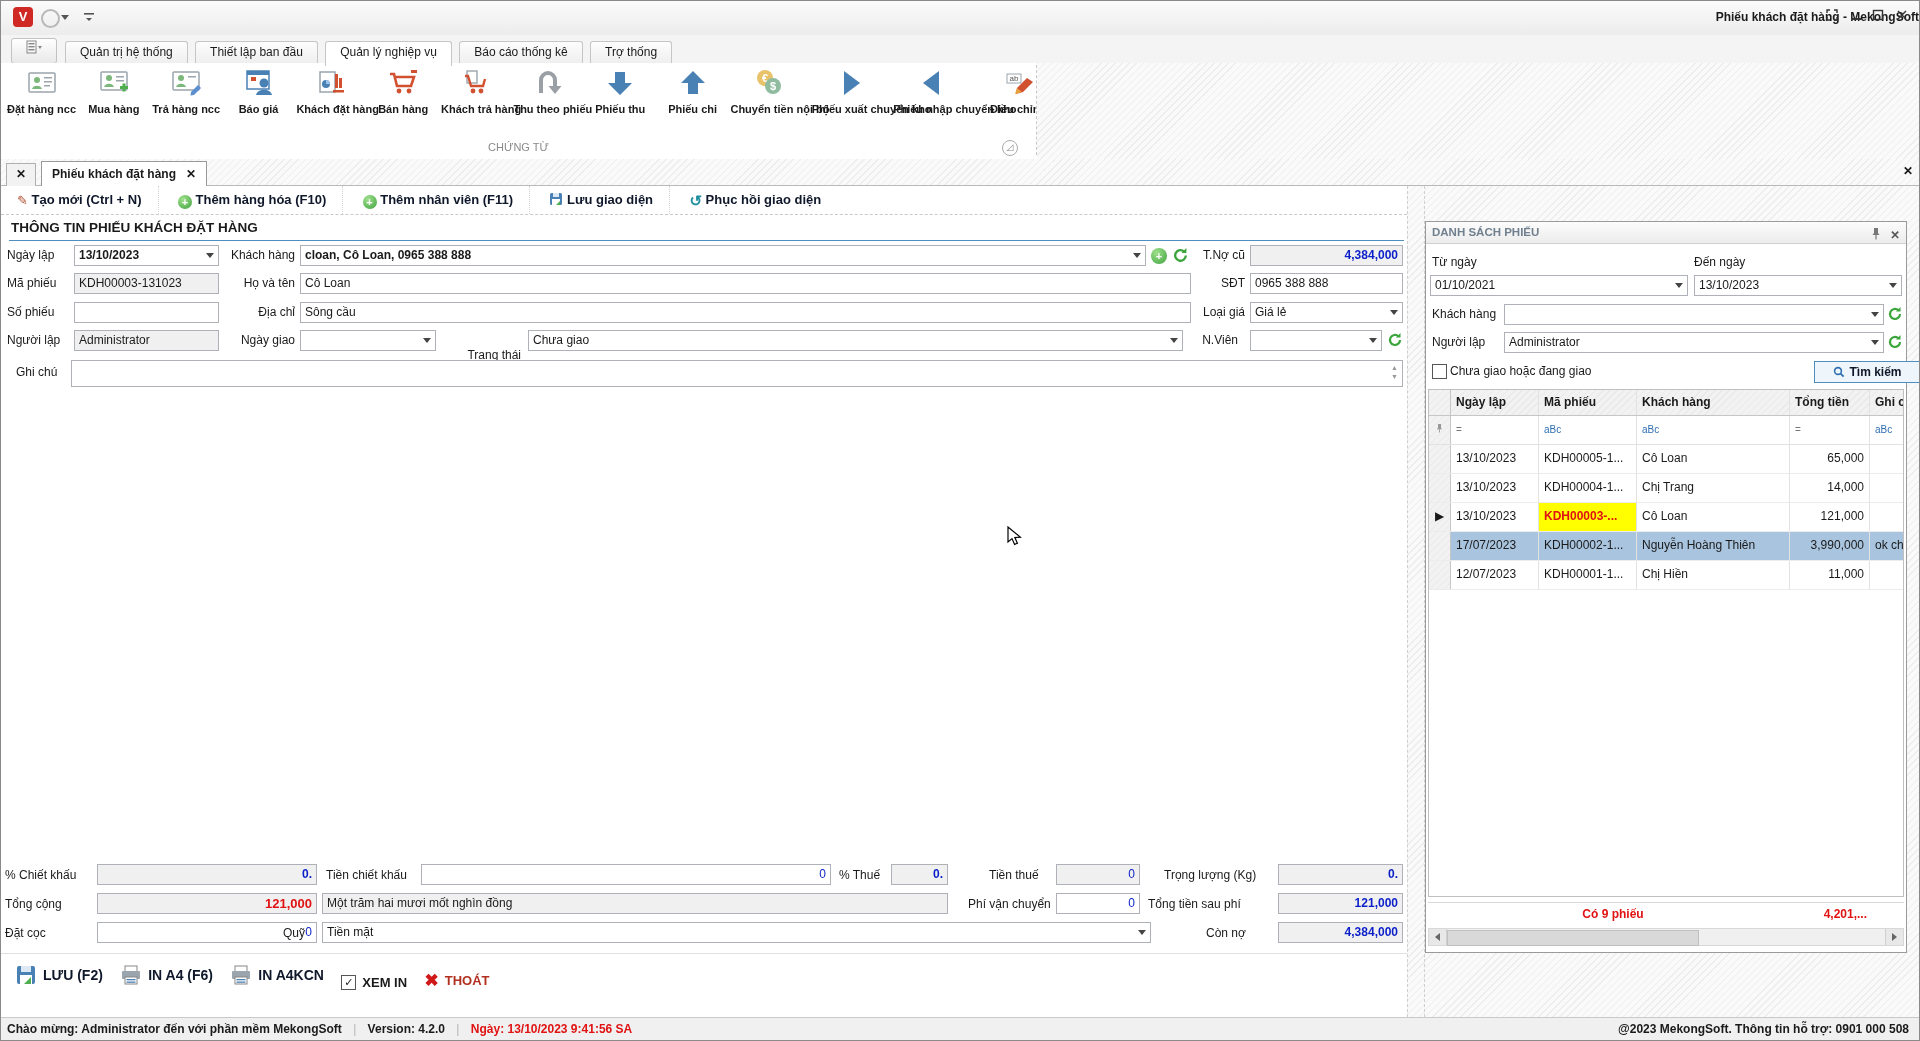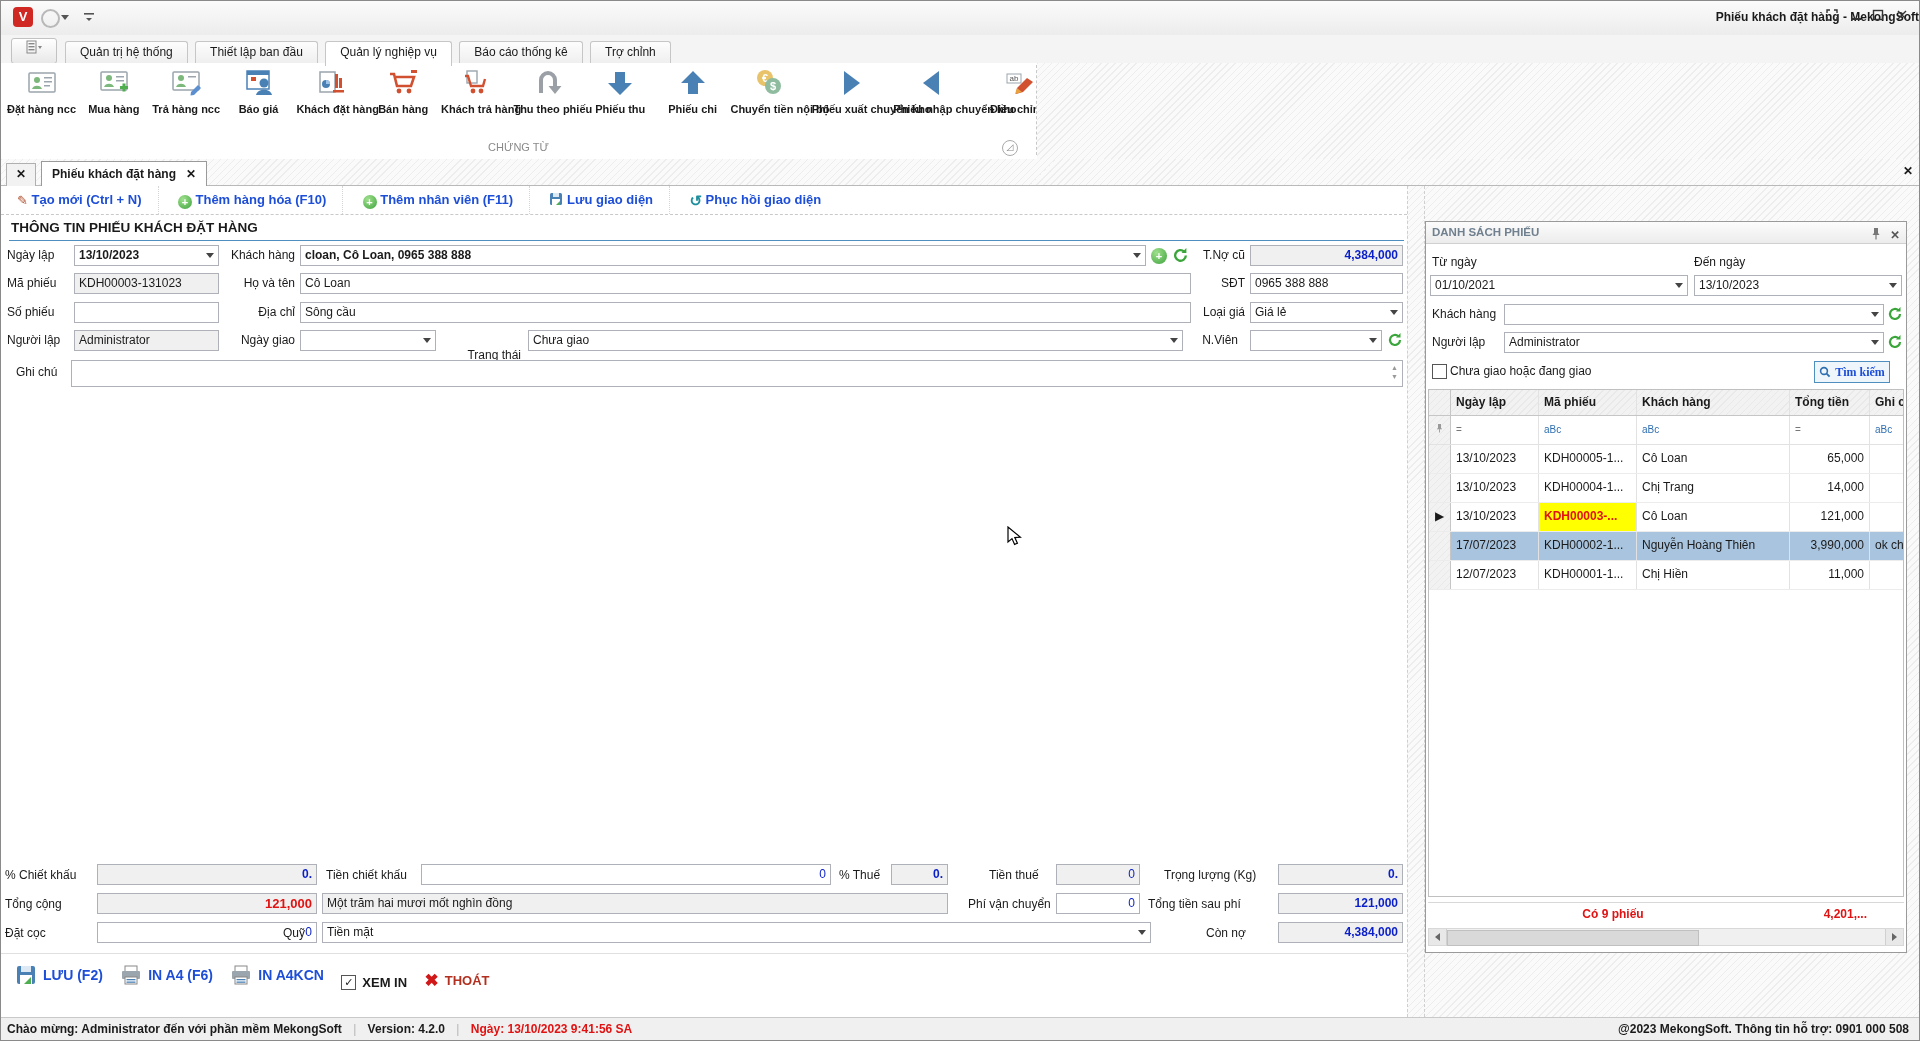--- a/index.html
+++ b/index.html
@@ -1,20 +1,20 @@
 <!DOCTYPE html>
 <html><head>
 <meta charset="utf-8">
 <style>
   html,body{margin:0;padding:0;background:#d8d8d8;}
   #app{position:relative;width:1920px;height:1041px;background:#f4f4f4;font-family:"Liberation Sans",sans-serif;font-size:12px;color:#1a1a1a;overflow:hidden;border:1px solid #8a8a8a;box-sizing:border-box;}
   .abs{position:absolute;}
   .hatch{background:#fafafa;background-image:repeating-linear-gradient(135deg,rgba(0,0,0,0.05) 0 1px,transparent 1px 5px);}
   .bold{font-weight:bold;} .r{text-align:right;}
-  .blue{color:#0a1fc8;} .red{color:#e01212;} .link{color:#1d4ed8;font-weight:bold;}
+  .blue{color:#0a1fc8;} .red{color:#e01212;} .link{color:#0f172a;font-weight:bold;}
   
   .titlebar{left:0;top:0;width:100%;height:34px;background:linear-gradient(#fbfbfb,#ececec);border-bottom:1px solid #d4d4d4;}
   .title-text{left:0;right:0;top:9px;text-align:right;font-weight:bold;font-size:12px;}
   .vlogo{left:12px;top:6px;width:20px;height:20px;background:#d02822;color:#fff;border-radius:4px;text-align:center;line-height:20px;font-weight:bold;font-size:13px;}
   .circ{left:40px;top:8px;width:15px;height:15px;border:2px solid #b8b8b8;border-radius:50%;}
   .caret{display:inline-block;width:0;height:0;border-left:4px solid transparent;border-right:4px solid transparent;border-top:5px solid #555;}
   .qat{left:60px;top:14px;} .filt{left:82px;top:10px;color:#555;font-weight:bold;}
   .winbtn{top:8px;width:18px;height:18px;text-align:center;line-height:17px;color:#333;font-size:12px;}
   
   .ribbontabs{left:0;top:34px;width:100%;height:28px;background:#f4f4f4;}
@@ -159,21 +159,21 @@
           <rect x="2.5" y="6" width="6" height="1.4" fill="#888"></rect>
           <rect x="2.5" y="9" width="6" height="1.4" fill="#888"></rect>
           <path d="M12 6h4l-2 3z" fill="#888"></path>
         </svg>
     </div>
     <div class="abs tabsrow">
       <span class="rtab">Quản trị hệ thống</span>
       <span class="rtab">Thiết lập ban đầu</span>
       <span class="rtab active">Quản lý nghiệp vụ</span>
       <span class="rtab">Báo cáo thống kê</span>
-      <span class="rtab">Trợ chỉnh</span>
+      <span class="rtab">Trợ thống</span>
     </div>
   </div>
 
   <div class="abs toolbar">
     <div style="padding-left:6px;white-space:nowrap;">
       <div class="tbtn">
         <div class="ic">
             <svg width="32" height="30" viewBox="0 0 32 30">
               <rect x="3" y="5" width="26" height="19" rx="1" fill="#fff" stroke="#9aa5ad" stroke-width="1.5"></rect>
               <circle cx="11" cy="12" r="3" fill="#7cb87c"></circle>
@@ -605,21 +605,21 @@
     <div class="abs inp dd" style="left:78px;top:110px;width:380px;">
         <span class="val">Administrator</span>
         <span class="caret"></span>
       </div>
     <span class="abs" style="left:461px;top:112px;"><svg width="16" height="16" viewBox="0 0 16 16">
           <path d="M13 8a5 5 0 1 1-1.6-3.7" fill="none" stroke="#3aa53a" stroke-width="2.2"></path>
           <path d="M13.5 1v4.6H9z" fill="#3aa53a"></path>
         </svg></span>
     <span class="abs chk" style="left:6px;top:142px;"></span>
     <div class="abs lbl" style="left:24px;top:139px;">Chưa giao hoặc đang giao</div>
-    <div class="abs searchbtn" style="left:388px;top:139px;width:76px;font-family:Liberation Serif, serif;">
+    <div class="abs searchbtn" style="left:388px;top:139px;width:107px;">
       <svg width="12" height="12" viewBox="0 0 12 12">
           <circle cx="5" cy="5" r="3.4" fill="none" stroke="#2f6fb0" stroke-width="1.6"></circle>
           <path d="M7.6 7.6l3 3" stroke="#2f6fb0" stroke-width="1.8"></path>
         </svg>
       <span class="link" style="font-size:12px;">Tìm kiếm</span>
     </div>
 
     <div class="abs pgrid">
       <div class="p-head">
         <div class="cell pmk"></div>

